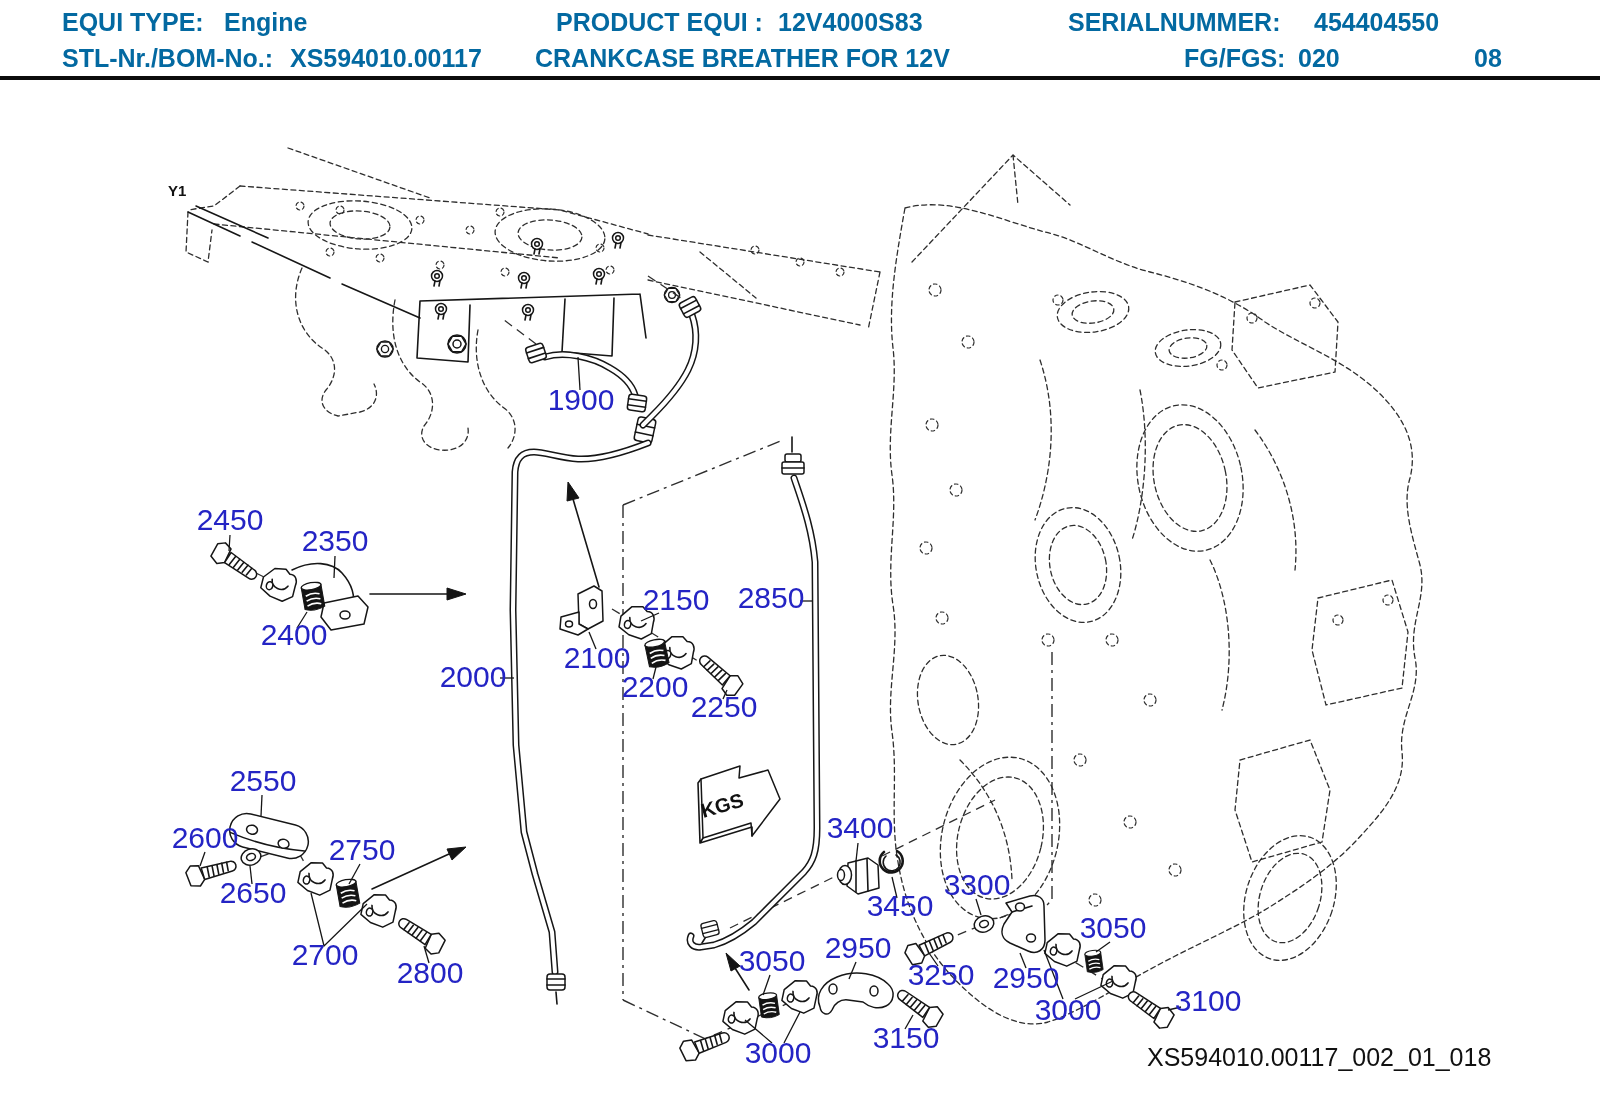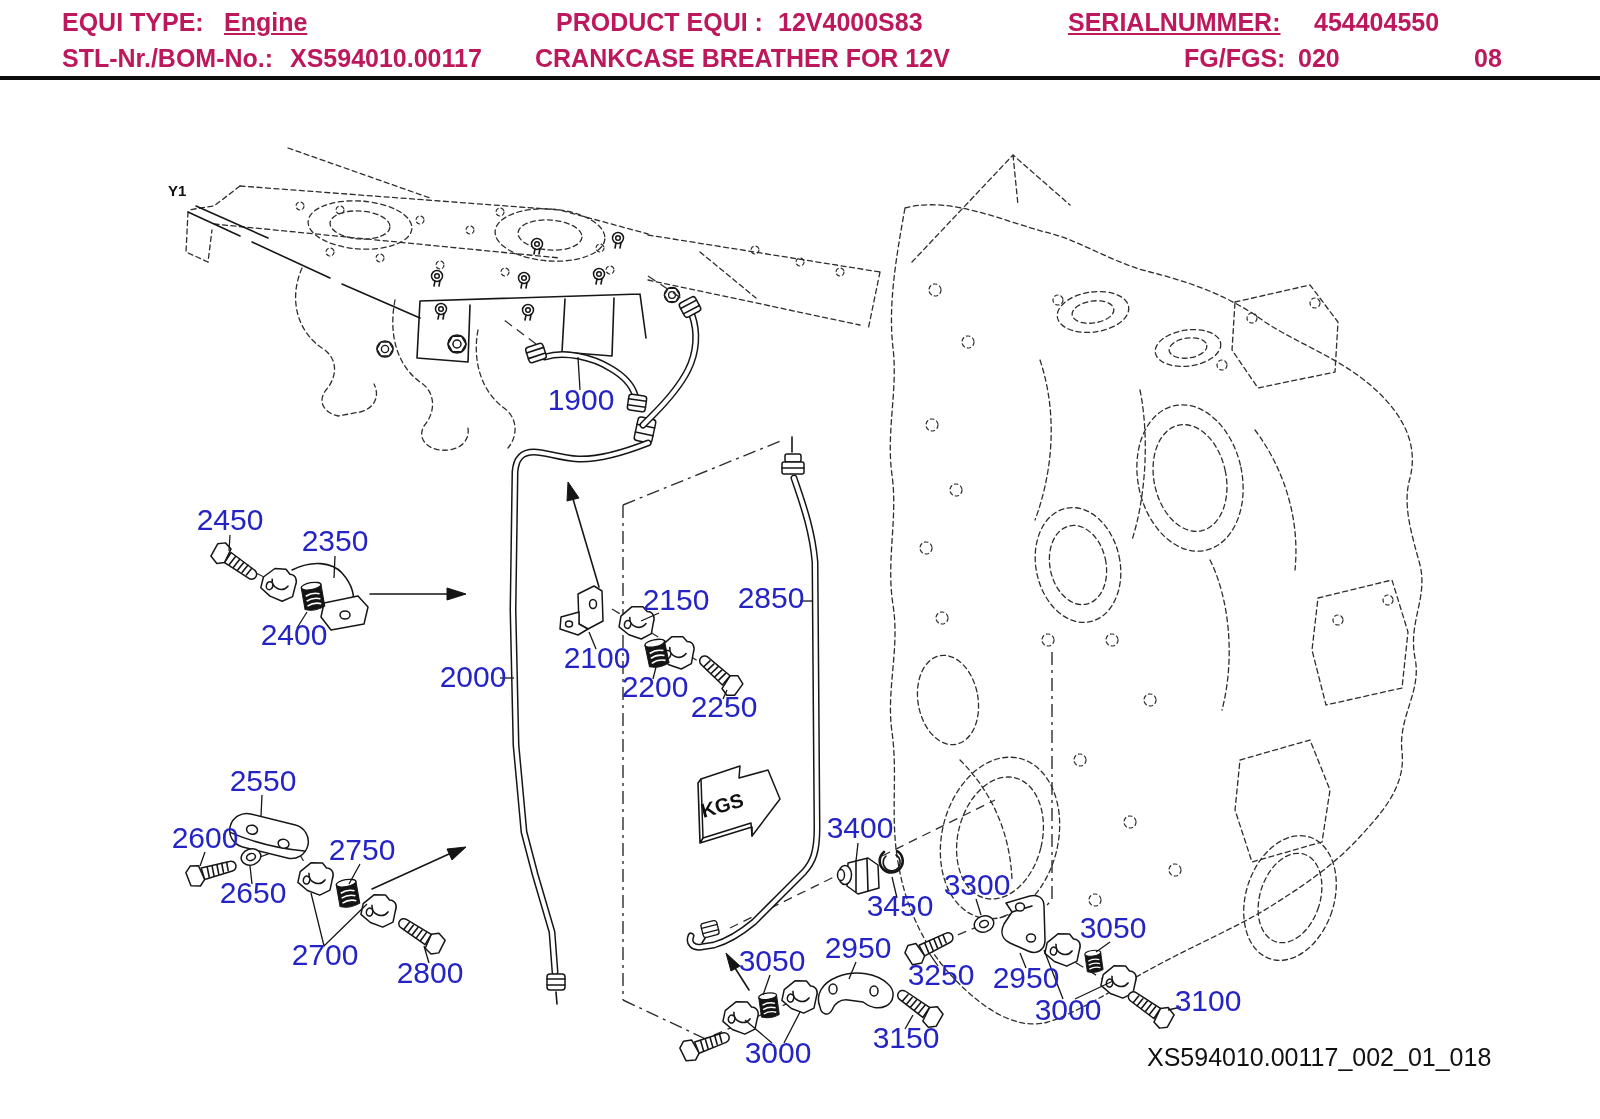--- a/index.html
+++ b/index.html
@@ -1,19 +1,19 @@
 <!DOCTYPE html>
 <html><head>
 <meta charset="utf-8">
 <style>
   html,body{margin:0;padding:0;background:#fff;}
   body{width:1600px;height:1119px;position:relative;overflow:hidden;
        font-family:"Liberation Sans",sans-serif;}
   .page{position:absolute;inset:0;background:#fff;}
-  .hdr{position:absolute;font-weight:bold;font-size:25px;color:#be185d;white-space:nowrap;}
+  .hdr{position:absolute;font-weight:bold;font-size:25px;color:#0369a1;white-space:nowrap;}
   .rule{position:absolute;left:0;top:76px;width:1600px;height:4px;background:#0c0c0c;}
   svg{position:absolute;left:0;top:0;}
   .d{fill:none;stroke:#2e2e2e;stroke-width:1.3;stroke-dasharray:5 3.5;stroke-linecap:round;}
   .d2{fill:none;stroke:#2e2e2e;stroke-width:1.2;stroke-dasharray:3.5 3;stroke-linecap:round;}
   .s{fill:none;stroke:#161616;stroke-width:1.6;stroke-linecap:round;stroke-linejoin:round;}
   .sw{fill:#fff;stroke:#161616;stroke-width:1.5;stroke-linejoin:round;}
   .tube{fill:none;stroke:#161616;stroke-width:7;stroke-linecap:round;stroke-linejoin:round;}
   .tubein{fill:none;stroke:#fff;stroke-width:4;stroke-linecap:round;stroke-linejoin:round;}
   .cdash{fill:none;stroke:#2e2e2e;stroke-width:1.4;stroke-dasharray:13 5 3 5;}
   .adash{fill:none;stroke:#2e2e2e;stroke-width:1.3;stroke-dasharray:9 6;}
@@ -24,24 +24,24 @@
   .ymark{fill:#111;font:700 15px "Liberation Sans",sans-serif;}
   .kgs{fill:#111;font:700 20px "Liberation Sans",sans-serif;text-anchor:middle;}
 </style>
 </head>
 <body>
 
 <div class="page">
 
   <div>
     <span class="hdr" style="left:62px;top:8px;">EQUI TYPE:</span>
-    <span class="hdr" style="left:224px;top:8px;text-decoration:underline;">Engine</span>
+    <span class="hdr" style="left:224px;top:8px;">Engine</span>
     <span class="hdr" style="left:556px;top:8px;">PRODUCT EQUI :</span>
     <span class="hdr" style="left:778px;top:8px;">12V4000S83</span>
-    <span class="hdr" style="left:1068px;top:8px;text-decoration:underline;">SERIALNUMMER:</span>
+    <span class="hdr" style="left:1068px;top:8px;">SERIALNUMMER:</span>
     <span class="hdr" style="left:1314px;top:8px;">454404550</span>
     <span class="hdr" style="left:62px;top:44px;">STL-Nr./BOM-No.:</span>
     <span class="hdr" style="left:290px;top:44px;">XS594010.00117</span>
     <span class="hdr" style="left:535px;top:44px;">CRANKCASE BREATHER FOR 12V</span>
     <span class="hdr" style="left:1184px;top:44px;">FG/FGS:</span>
     <span class="hdr" style="left:1298px;top:44px;">020</span>
     <span class="hdr" style="left:1474px;top:44px;">08</span>
     <div class="rule"></div>
   </div>
 

